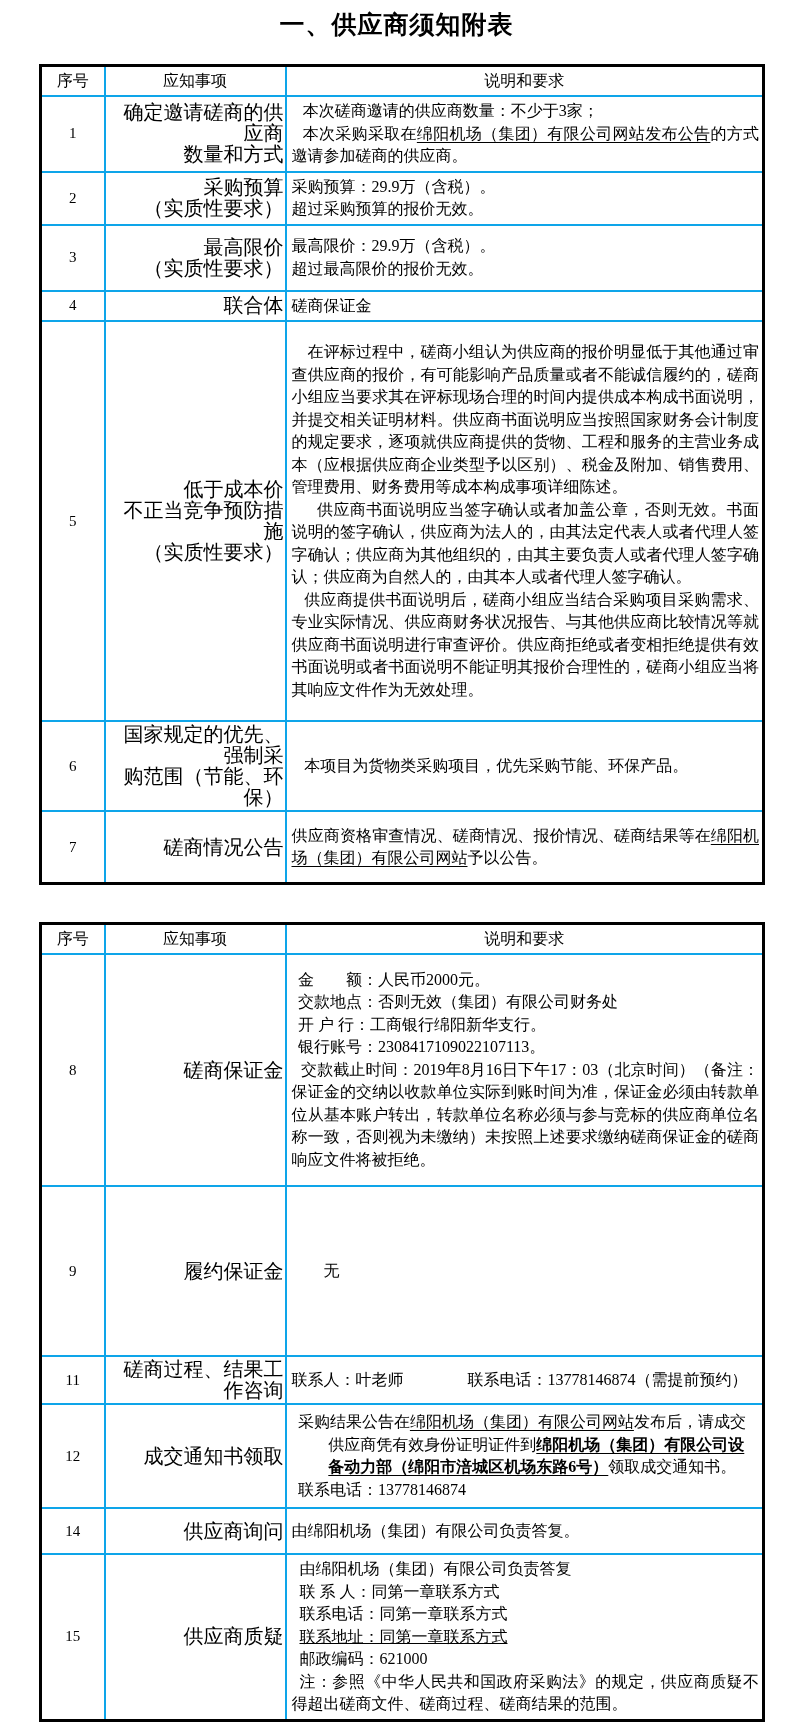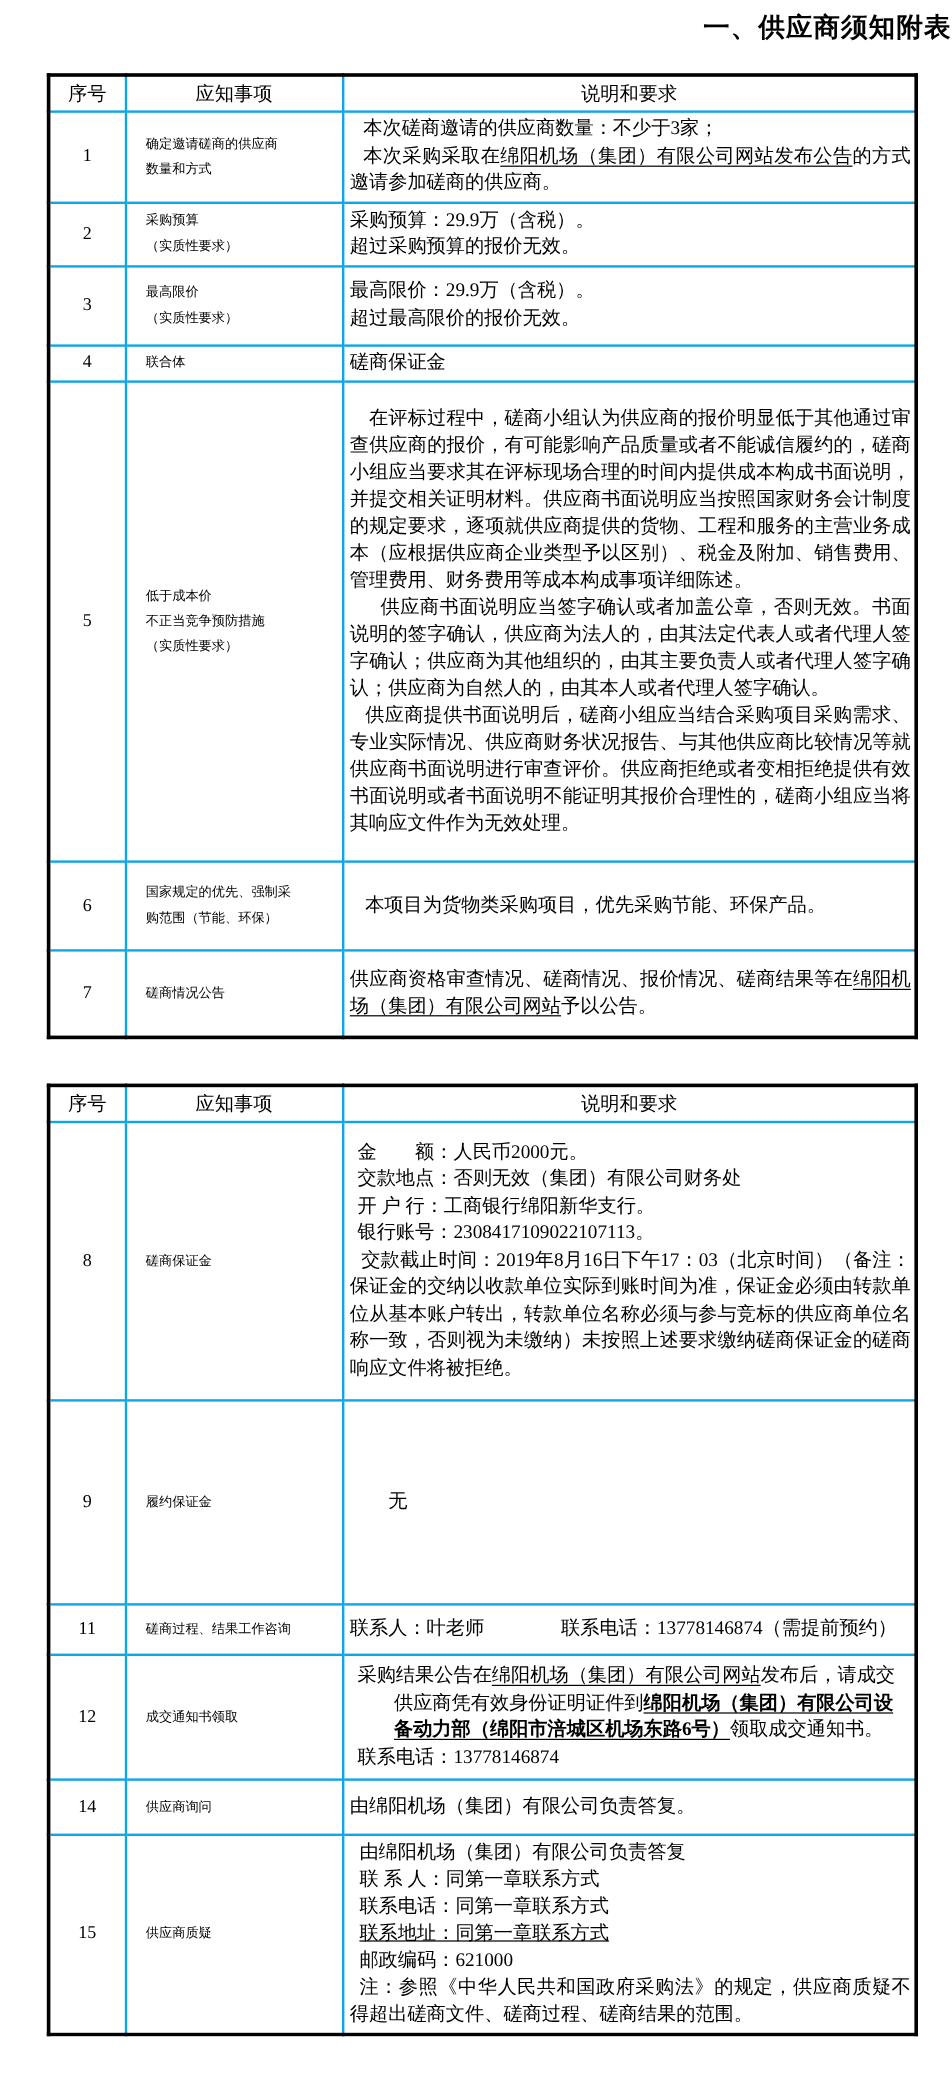--- a/index.html
+++ b/index.html
@@ -2,23 +2,23 @@
 <html><head>
 <meta charset="utf-8">
 <style>
   html,body{margin:0;padding:0;background:#ffffff;}
   body{
     width:793px;
     color:#000;
     font-family:"Liberation Serif","DejaVu Serif",serif;
   }
   .page-title{
-    text-align:right;
+    text-align:center;
     font-weight:bold;
-    font-size:22px;
+    font-size:25px;
     padding-top:8px;
     margin:0;
     letter-spacing:1px;
   }
   table.notice{
     border-collapse:collapse;
     table-layout:fixed;
     width:723px;
     margin-left:39px;
     border:3px solid #000;
@@ -36,24 +36,24 @@
     height:26px;
     text-align:center;
     padding:1px 2px;
   }
   td.num{
     text-align:center;
     font-size:15px;
     padding:1px 2px;
   }
   td.item{
-    text-align:left;
-    font-size:11px;
+    text-align:right;
+    font-size:20px;
     line-height:21px;
-    padding:2px 16px;
+    padding:2px 1px;
   }
   td.content{
     font-size:16px;
     line-height:22.5px;
     padding:3px 3px 3px 5px;
   }
   .para{
     text-align:justify;
   }
   .para.nw{white-space:nowrap;text-align:left;}

